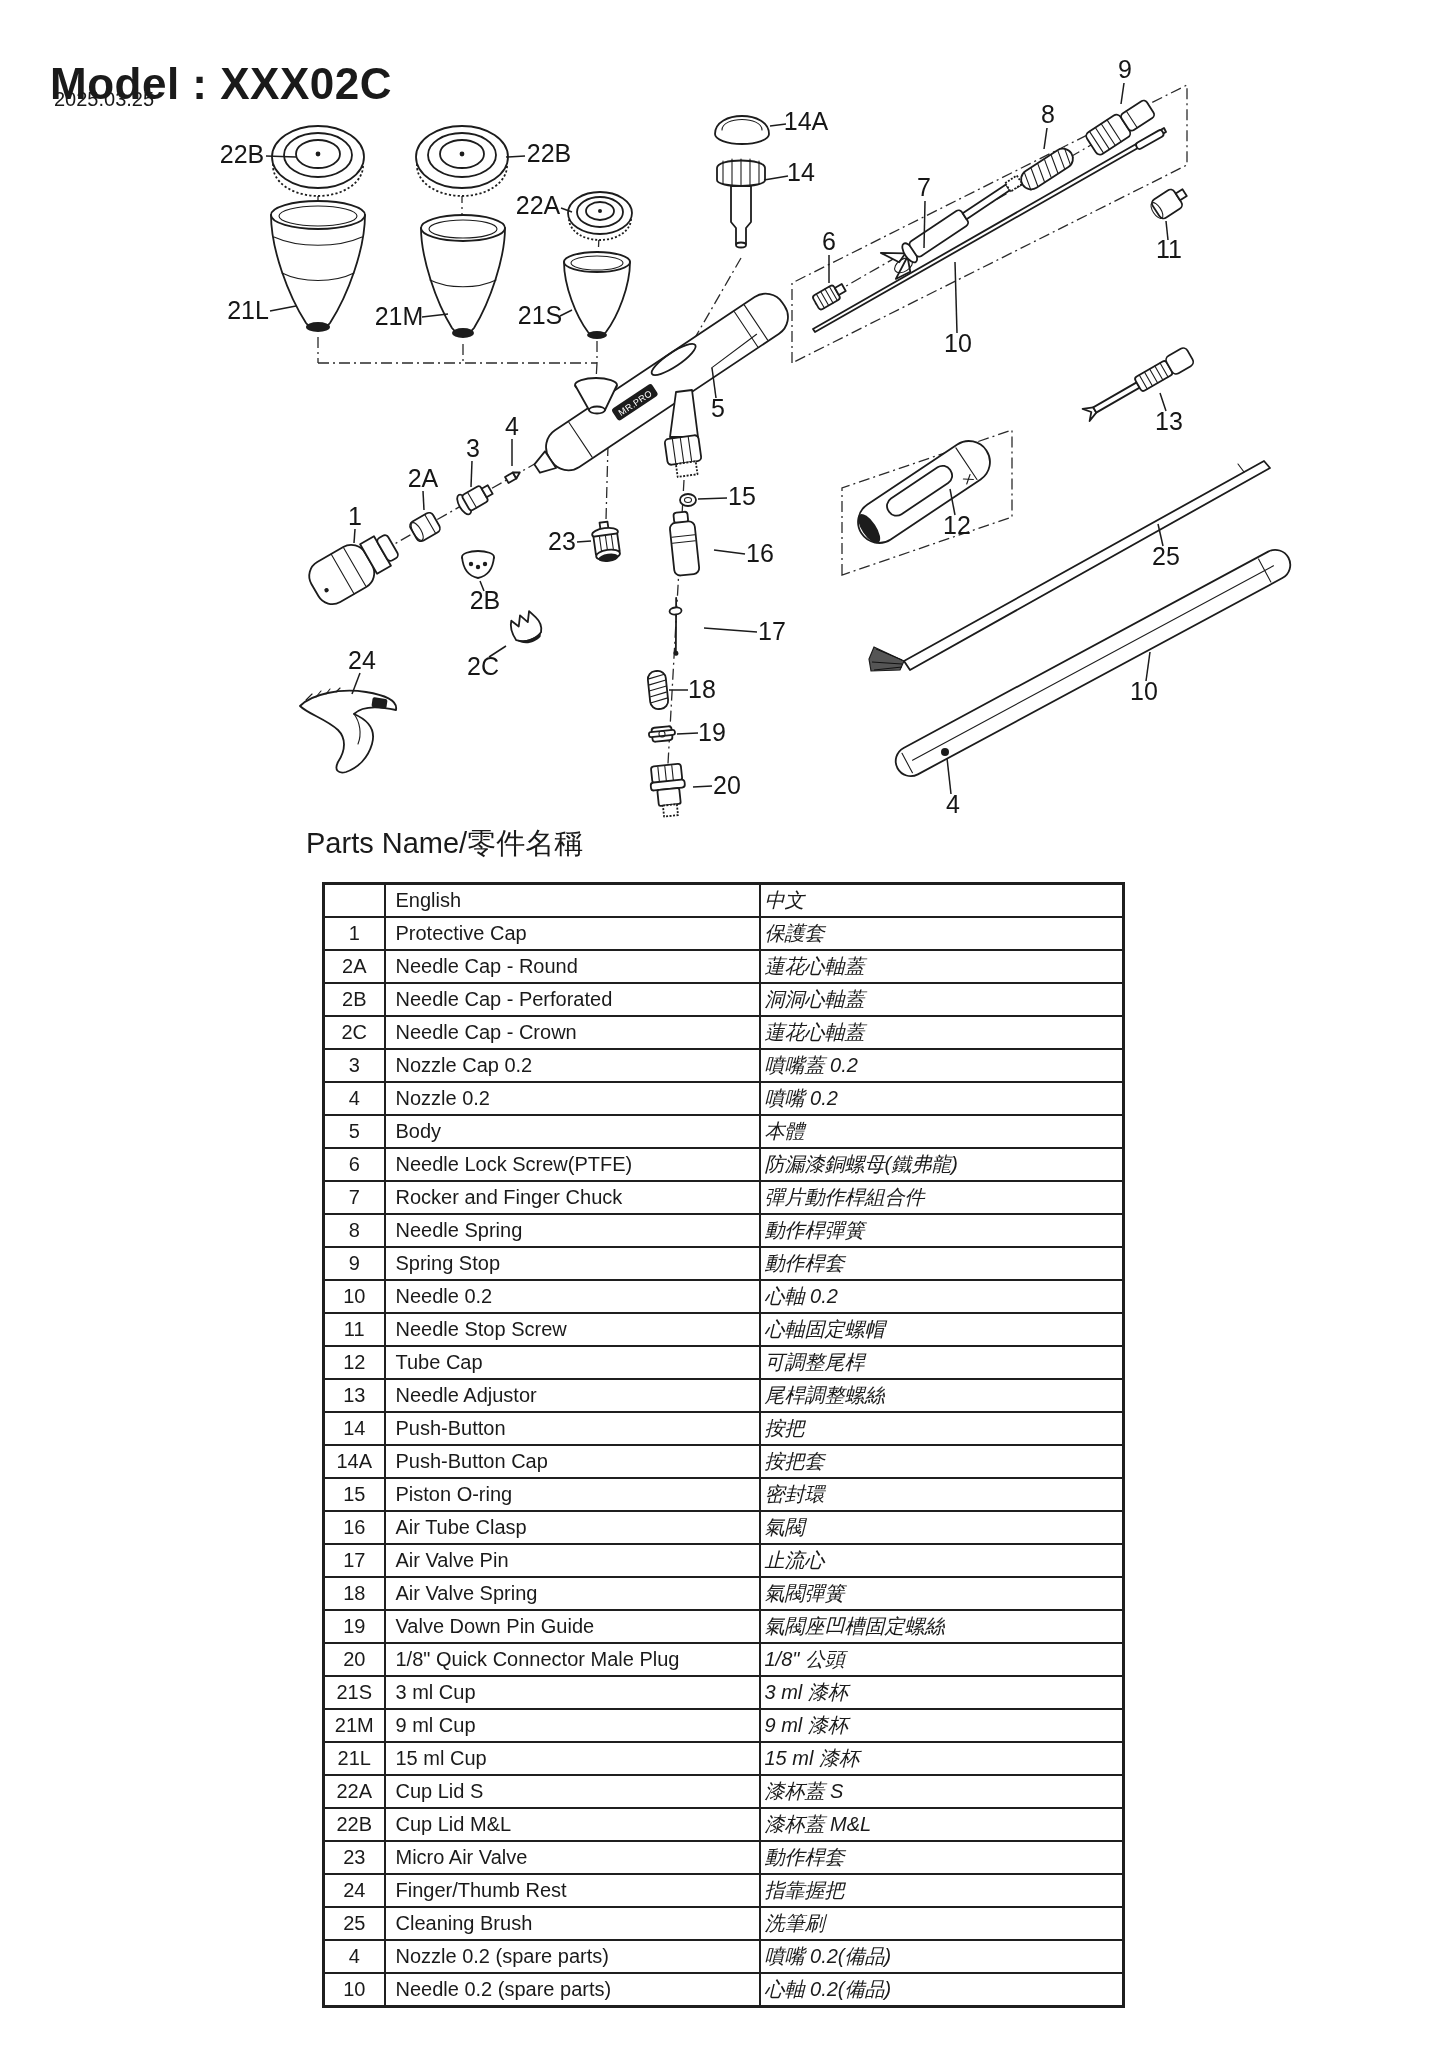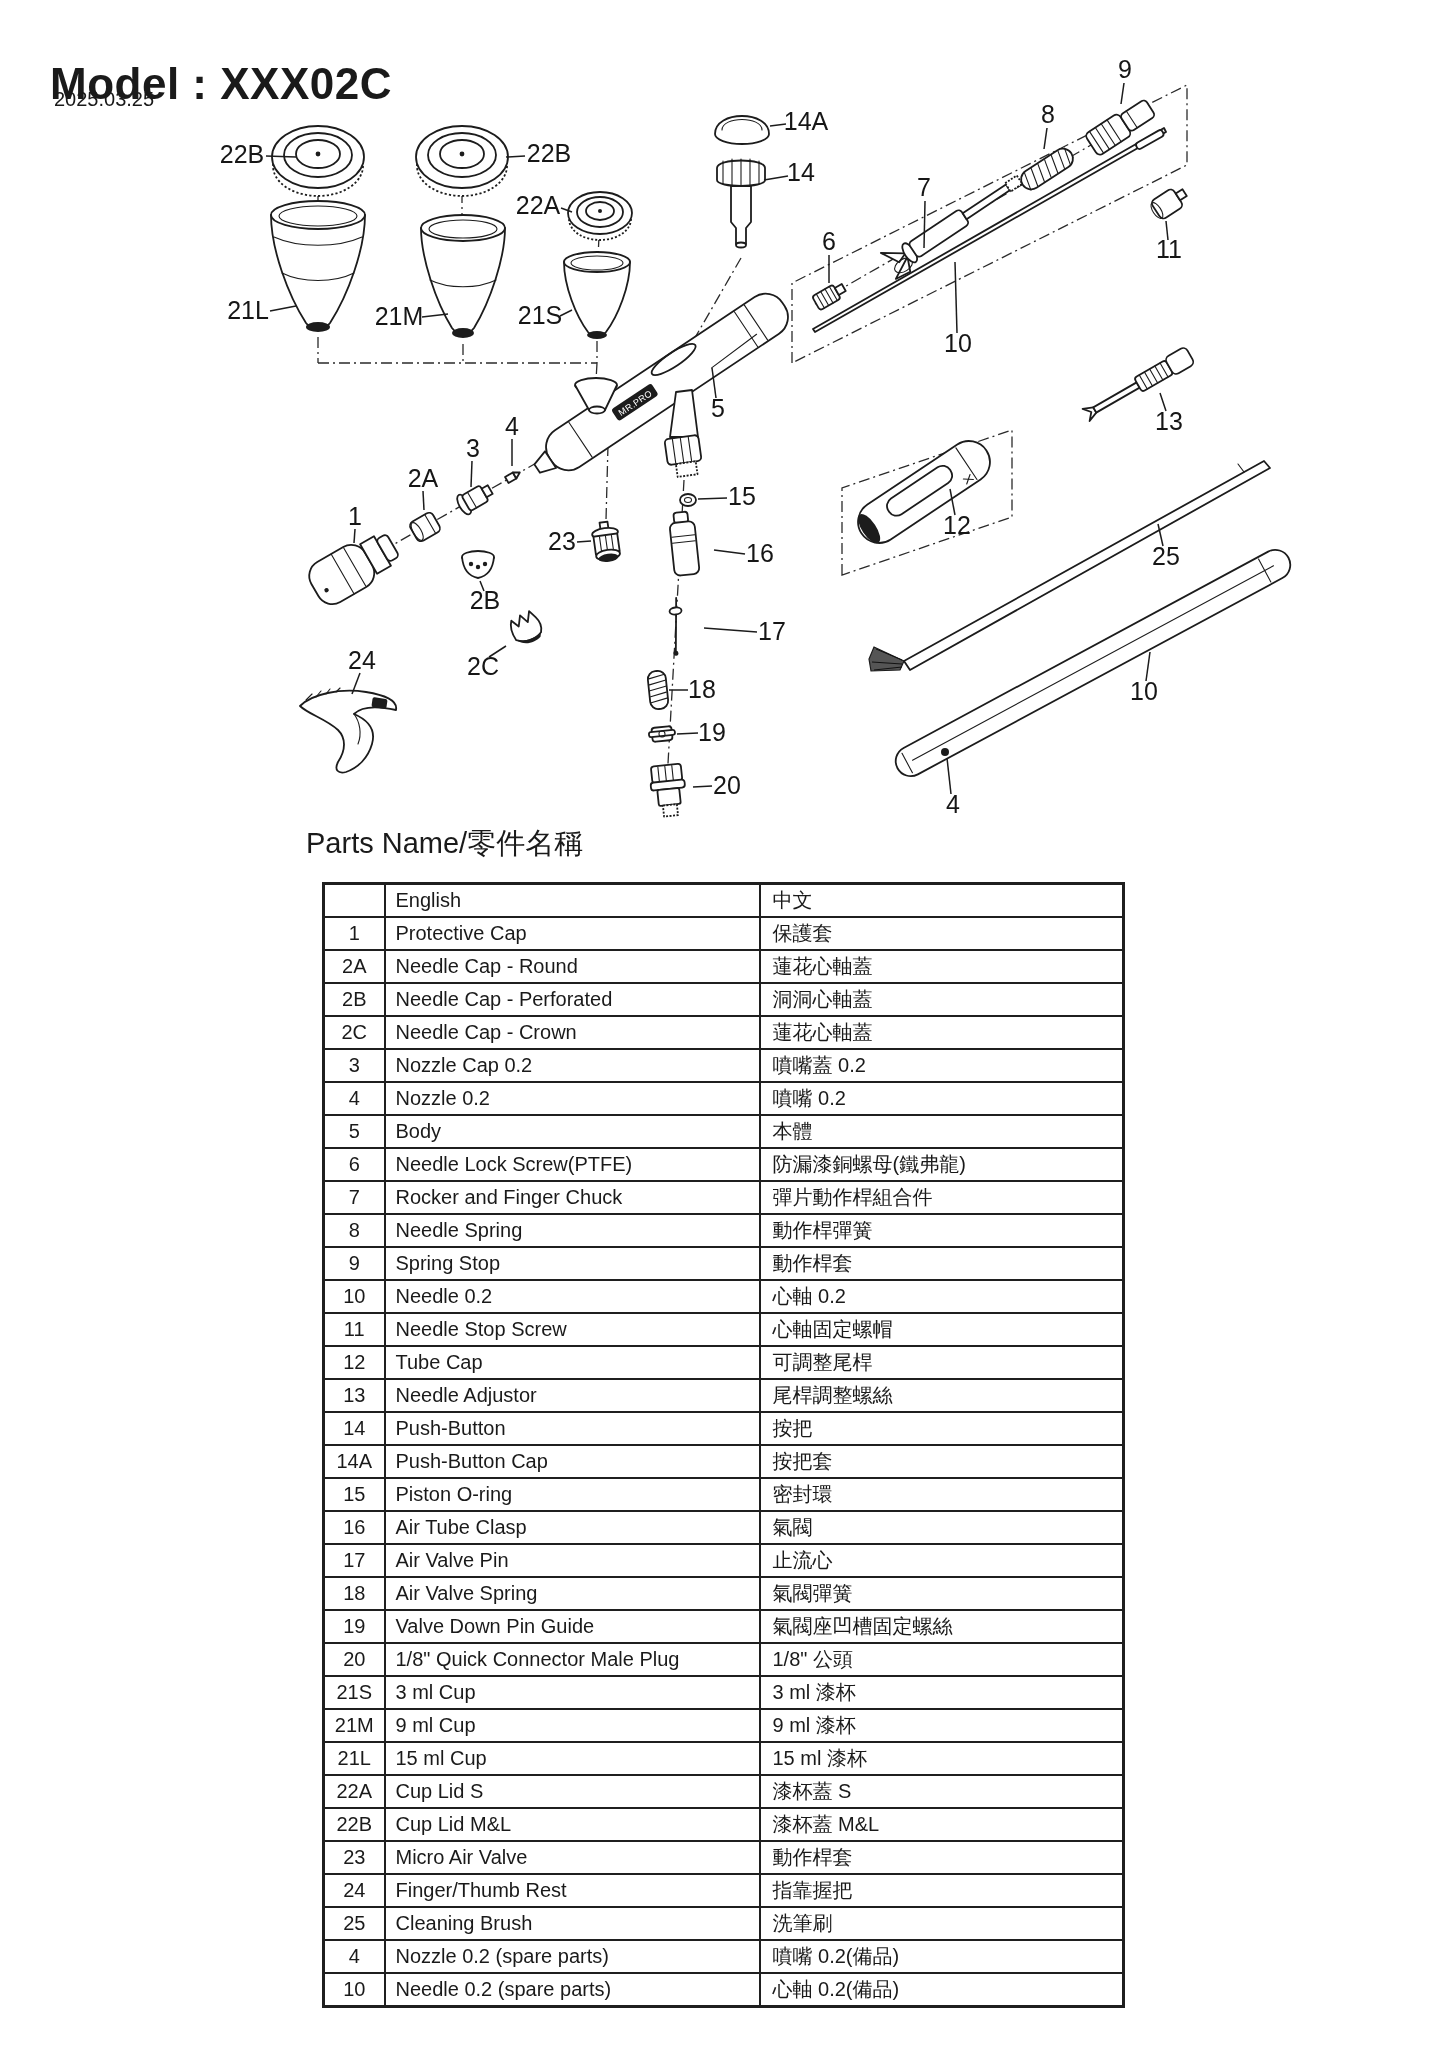--- a/index.html
+++ b/index.html
@@ -12,21 +12,21 @@
   .fw{fill:#fff;stroke:#1c1c1c;stroke-width:1.8;stroke-linejoin:round;}
   .dk{fill:#1c1c1c;stroke:none;}
   .dd{fill:none;stroke:#2a2a2a;stroke-width:1.3;stroke-dasharray:11 4 2 4;}
   .leader{stroke:#1c1c1c;stroke-width:1.5;fill:none;}
   .callout{font-family:"Liberation Sans",sans-serif;font-size:25px;fill:#161616;text-anchor:middle;dominant-baseline:middle;}
   .bodylogo{font-family:"Liberation Sans",sans-serif;font-size:9px;fill:#fff;text-anchor:middle;letter-spacing:.4px;}
   .heading{position:absolute;left:306px;top:824px;font-size:29px;font-weight:400;}
   table.parts{position:absolute;left:322px;top:882px;width:800px;border-collapse:collapse;table-layout:fixed;font-size:20px;border:3px solid #1f1f1f;}
   table.parts td,table.parts th{border:2px solid #1f1f1f;height:31px;padding:0 4px 0 10px;font-weight:400;text-align:left;vertical-align:middle;white-space:nowrap;overflow:hidden;}
   table.parts td:first-child,table.parts th:first-child{text-align:center;padding:0;}
-  table.parts td:last-child,table.parts th:last-child{padding-left:12px;}
+  table.parts td:last-child,table.parts th:last-child{padding-left:4px;font-style:italic;}
 </style>
 </head>
 <body>
 
 <div class="title">Model : XXX02C</div>
 <div class="date">2025.03.25</div>
 
 <svg class="diagram" width="1445" height="830" viewBox="0 0 1445 830">
 
   <g>

